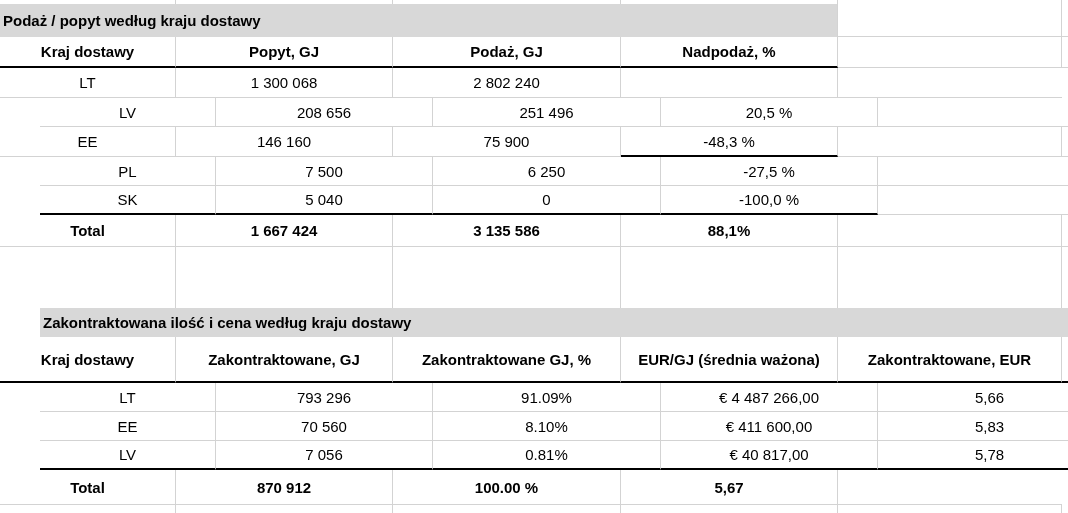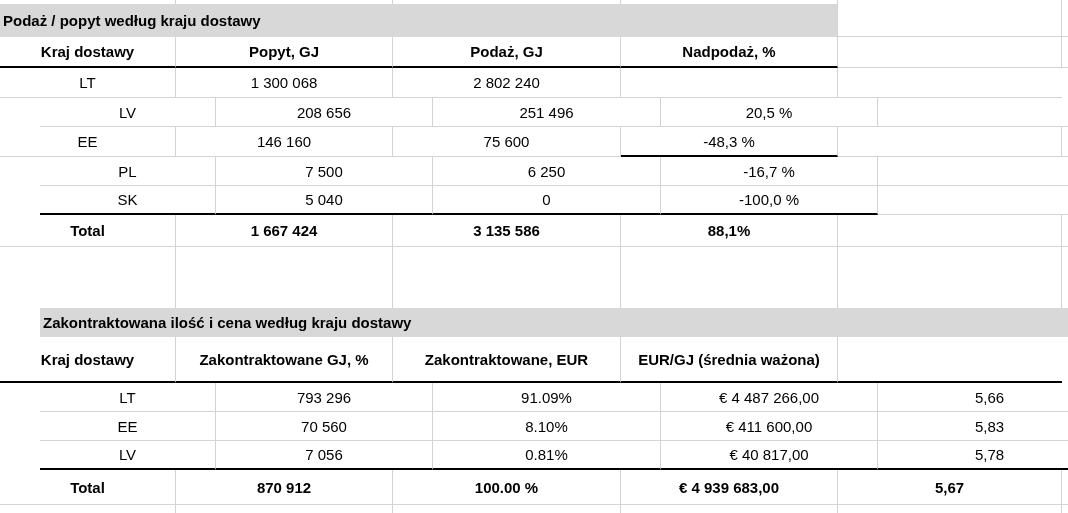--- a/index.html
+++ b/index.html
@@ -83,30 +83,30 @@
     <div class="c">LV</div>
     <div class="c">208 656</div>
     <div class="c">251 496</div>
     <div class="c">20,5 %</div>
     <div class="c"></div>
     <div class="c"></div>
   </div>
   <div class="row h30">
     <div class="c">EE</div>
     <div class="c">146 160</div>
-    <div class="c">75 600</div>
+    <div class="c">75 900</div>
     <div class="c blackb">-48,3 %</div>
     <div class="c"></div>
     <div class="c"></div>
   </div>
   <div class="row h29">
     <div class="c">PL</div>
     <div class="c">7 500</div>
     <div class="c">6 250</div>
-    <div class="c">-16,7 %</div>
+    <div class="c">-27,5 %</div>
     <div class="c"></div>
     <div class="c"></div>
   </div>
   <div class="row h29">
     <div class="c blackb">SK</div>
     <div class="c blackb">5 040</div>
     <div class="c blackb">0</div>
     <div class="c blackb">-100,0 %</div>
     <div class="c"></div>
     <div class="c"></div>
@@ -129,23 +129,24 @@
     <div class="c nob"></div>
     <div class="c nob"></div>
   </div>
 
   <div class="row t2title h29">
     <div class="c band">Zakontraktowana ilość i cena według kraju dostawy</div>
   </div>
 
   <div class="row h46">
     <div class="c bold blackb">Kraj dostawy</div>
+    <div class="c bold blackb">Zakontraktowane, GJ</div>
     <div class="c bold blackb">Zakontraktowane GJ, %</div>
+    <div class="c bold blackb">EUR/GJ (średnia ważona)</div>
     <div class="c bold blackb">Zakontraktowane, EUR</div>
-    <div class="c bold blackb">EUR/GJ (średnia ważona)</div>
     <div class="c blackb"></div>
   </div>
 
   <div class="row h29">
     <div class="c">LT</div>
     <div class="c">793 296</div>
     <div class="c">91.09%</div>
     <div class="c">€ 4 487 266,00</div>
     <div class="c">5,66</div>
     <div class="c"></div>
@@ -164,21 +165,20 @@
     <div class="c blackb">0.81%</div>
     <div class="c blackb">€ 40 817,00</div>
     <div class="c blackb">5,78</div>
     <div class="c blackb"></div>
   </div>
 
   <div class="row h35">
     <div class="c bold">Total</div>
     <div class="c bold">870 912</div>
     <div class="c bold">100.00 %</div>
-    <div class="c bold">€ 4 939 683,00</div>
     <div class="c bold">5,67</div>
     <div class="c"></div>
   </div>
 
   <div class="row h8">
     <div class="c nob"></div>
     <div class="c nob"></div>
     <div class="c nob"></div>
     <div class="c nob"></div>
     <div class="c nob"></div>

